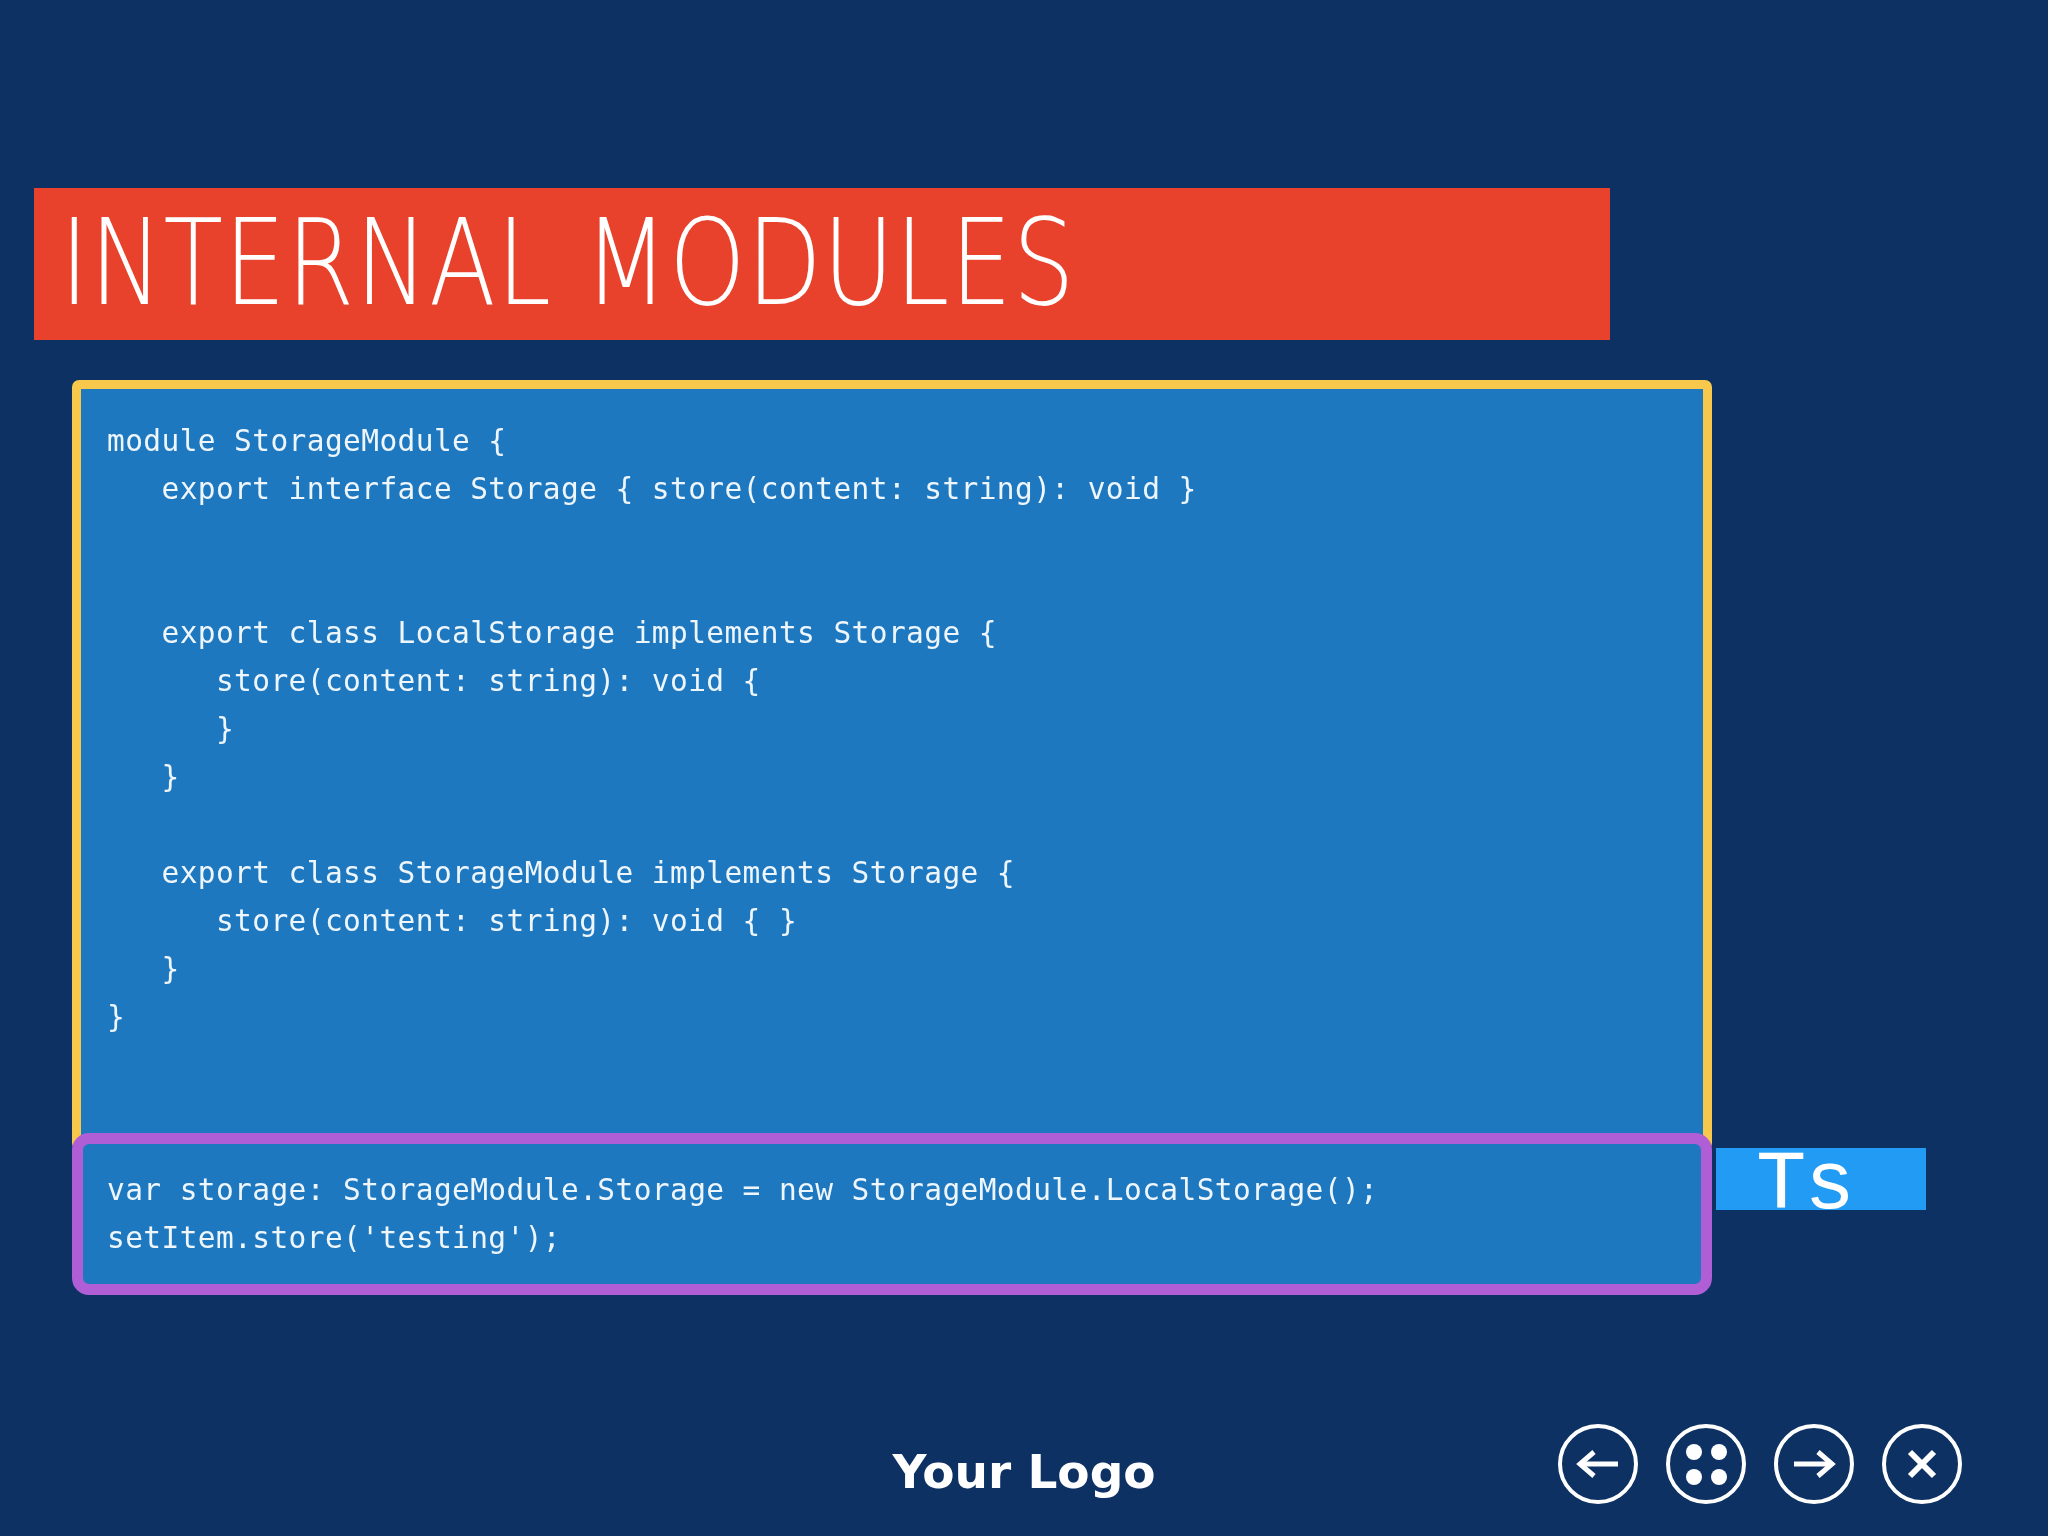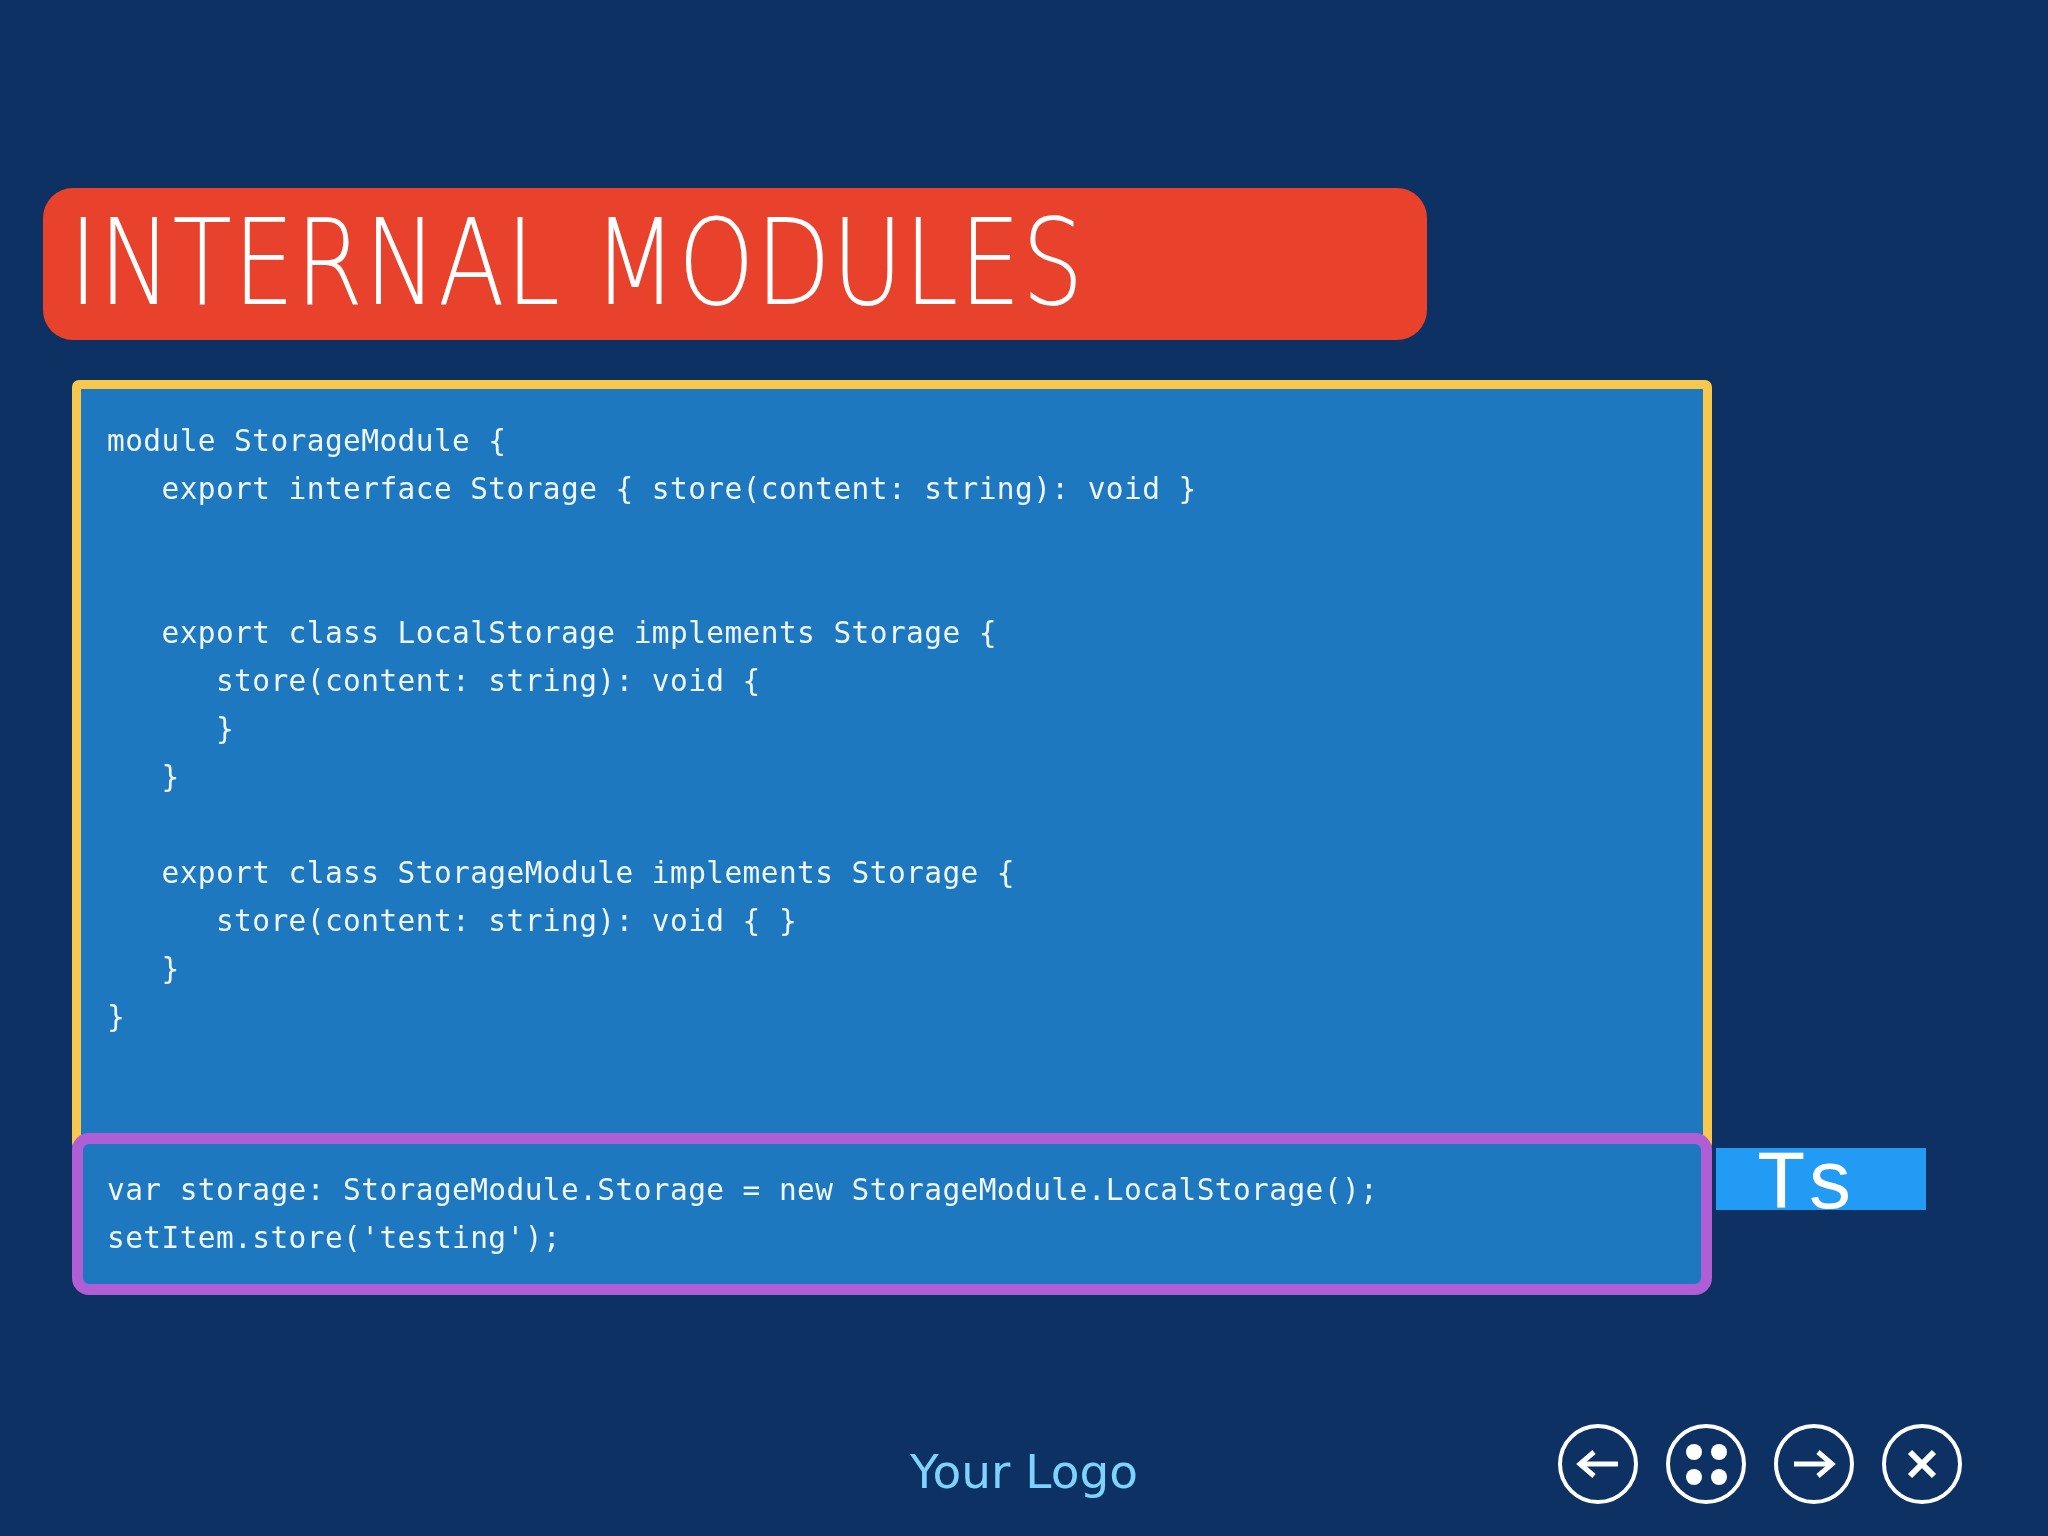--- a/index.html
+++ b/index.html
@@ -13,30 +13,29 @@
     width: 2048px;
     height: 1536px;
     background: #0d3163;
     overflow: hidden;
     font-family: "Liberation Sans", sans-serif;
   }
 
   
   .title-banner {
     position: absolute;
-    left: 43px;
+    left: 34px;
     top: 188px;
-    width: 1384px;
+    width: 1576px;
     height: 152px;
     background: #e8412c;
     display: flex;
     align-items: center;
     box-sizing: border-box;
     padding-left: 26px;
-    border-radius: 30px;
   }
   .title-text {
     color: #ffffff;
     font-family: "DejaVu Sans", sans-serif;
     font-weight: 300;
     font-size: 106px;
     letter-spacing: 1px;
     line-height: 1;
     white-space: nowrap;
     transform: scaleX(0.92) scaleY(1.12);
@@ -110,23 +109,23 @@
     letter-spacing: -2px;
   }
 
   
   .footer-logo {
     position: absolute;
     left: 0;
     top: 1448px;
     width: 2048px;
     text-align: center;
-    color: #7dd3fc;
+    color: #ffffff;
     font-family: "DejaVu Sans", sans-serif;
-    font-weight: 400;
+    font-weight: 700;
     font-size: 47px;
     line-height: 1;
   }
 
   .nav-bar {
     position: absolute;
     left: 1558px;
     top: 1424px;
     display: flex;
     gap: 28px;

